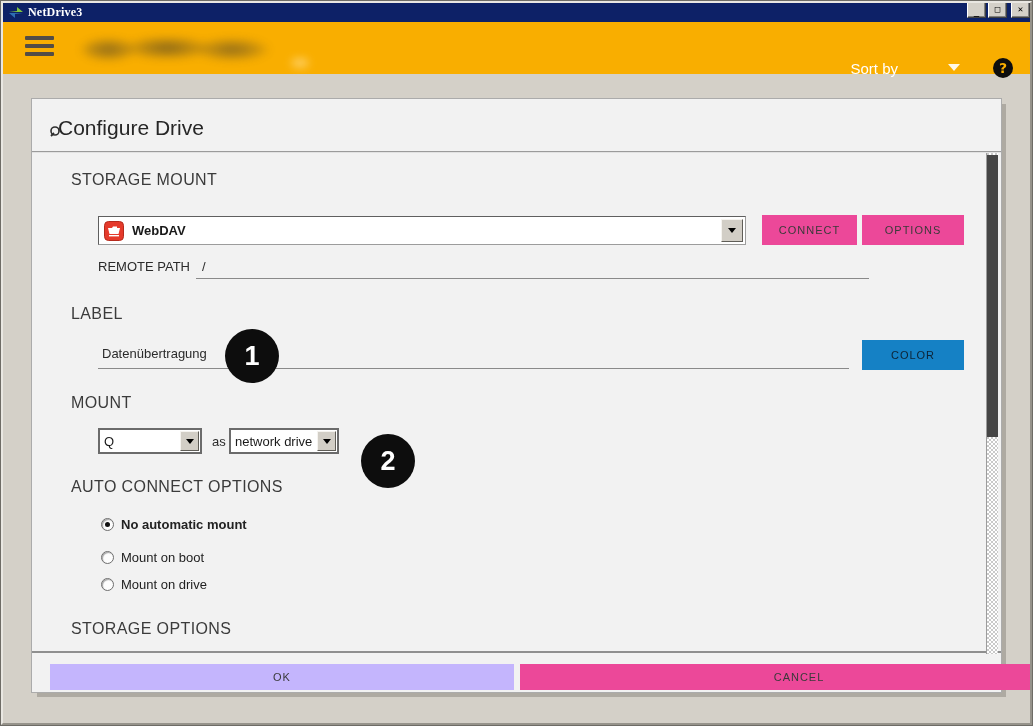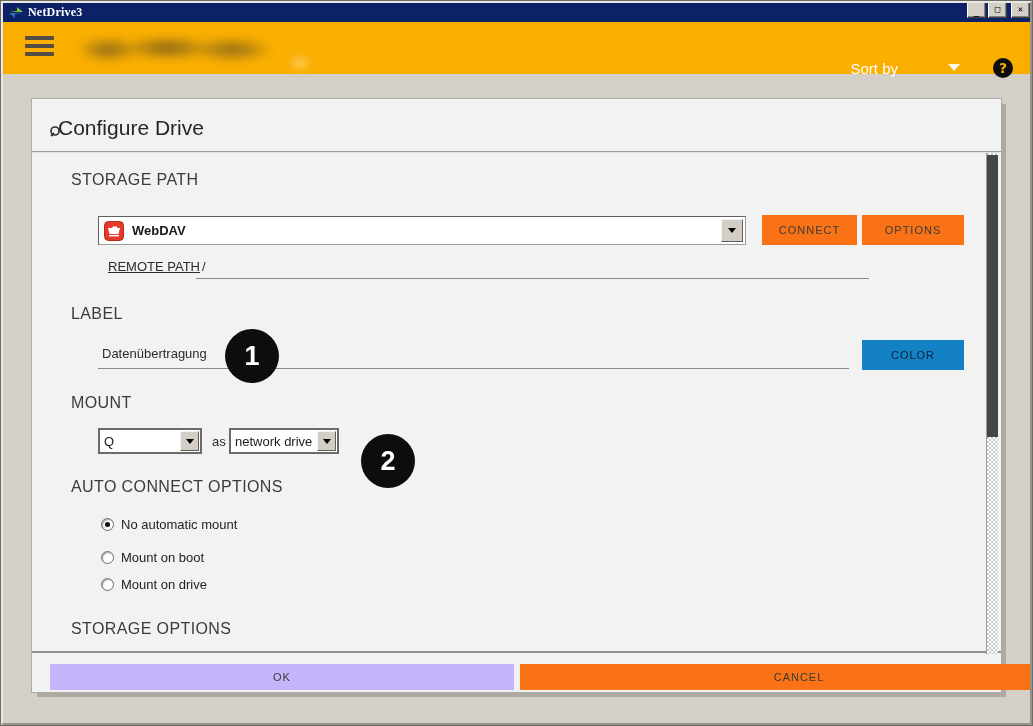--- a/index.html
+++ b/index.html
@@ -64,21 +64,21 @@
     border:1px solid;border-color:#5F5F5F #9C9C9C #9C9C9C #5F5F5F;box-sizing:border-box;
     display:flex;align-items:center;cursor:pointer;}
   .webdav-icon{width:20px;height:20px;margin-left:5px;margin-right:8px;flex:0 0 auto;}
   .combo-large .combo-text{font-size:13px;font-weight:bold;color:#1A1A1A;}
   .combo-arrow-btn{position:absolute;right:2px;top:2px;bottom:2px;width:20px;background:#D2CEC6;
     border:1px solid;border-color:#F5F3EF #5F5D57 #5F5D57 #F5F3EF;
     display:flex;align-items:center;justify-content:center;cursor:pointer;}
   .tri-down{width:0;height:0;border-left:4px solid transparent;border-right:4px solid transparent;
     border-top:5px solid #000;}
 
-  .flat-btn{position:absolute;background:#f97316;border:none;color:#3A3A3A;font-size:11px;
+  .flat-btn{position:absolute;background:#ec4899;border:none;color:#3A3A3A;font-size:11px;
     letter-spacing:1px;display:flex;align-items:center;justify-content:center;cursor:pointer;
     font-family:"Liberation Sans",sans-serif;}
   .btn-connect{left:730px;top:116px;width:95px;height:30px;}
   .btn-options{left:830px;top:116px;width:102px;height:30px;}
   .btn-browse{left:830px;top:153px;width:102px;height:30px;}
   .btn-color{left:830px;top:241px;width:102px;height:30px;background:#1581C5;color:#0D2335;}
 
   .inline-label{position:absolute;font-size:13px;color:#2B2B2B;}
   .underline-input{position:absolute;background:transparent;border:none;border-bottom:1px solid #8A8A8A;
     font-size:13px;color:#2B2B2B;padding:0 0 3px 6px;box-sizing:border-box;outline:none;
@@ -161,38 +161,38 @@
 
 <div class="panel">
 
   <svg class="cursor-artifact" viewBox="0 0 13 14">
     <circle cx="5" cy="6" r="4" fill="none" stroke="#1A1A1A" stroke-width="1.6"></circle>
     <path d="M1 11 L4 8" stroke="#1A1A1A" stroke-width="1.8"></path>
   </svg>
   <div class="panel-title">Configure Drive</div>
   <div class="panel-title-divider"></div>
 
-  <div class="sec-heading" style="left:39px;top:72px;">STORAGE PATH</div>
+  <div class="sec-heading" style="left:39px;top:72px;">STORAGE MOUNT</div>
 
   <div class="combo-large">
     <svg class="webdav-icon" viewBox="0 0 20 20">
       <rect x="0.5" y="0.5" width="19" height="19" rx="4" fill="#E53A2B" stroke="#B52A1D"></rect>
       <path d="M4 7 L8 7 L9 5.5 L13 5.5 L13 7 L16 7 L14.5 13 L5.5 13 Z" fill="#FFFFFF"></path>
       <rect x="5" y="14" width="10" height="1.4" fill="#FFFFFF"></rect>
     </svg>
     <span class="combo-text">WebDAV</span>
     <div class="combo-arrow-btn">
         <div class="tri-down"></div>
       </div>
   </div>
 
   <div class="flat-btn btn-connect">CONNECT</div>
   <div class="flat-btn btn-options">OPTIONS</div>
 
-  <div class="inline-label" style="left:76px;top:160px;text-decoration:underline;">REMOTE PATH</div>
+  <div class="inline-label" style="left:66px;top:160px;">REMOTE PATH</div>
   <input class="underline-input remote-path-input" value="/" style="">
 
   <div class="sec-heading" style="left:39px;top:206px;">LABEL</div>
   <input class="underline-input label-input" value="Datenübertragung" style="">
   <div class="badge badge-1">1</div>
   <div class="flat-btn btn-color">COLOR</div>
 
   <div class="sec-heading" style="left:39px;top:295px;">MOUNT</div>
   <div class="combo-small combo-drive">
     <span class="combo-text">Q</span>
@@ -204,21 +204,21 @@
   <div class="combo-small combo-as-type">
     <span class="combo-text">network drive</span>
     <div class="combo-arrow-btn">
         <div class="tri-down"></div>
       </div>
   </div>
   <div class="badge badge-2">2</div>
 
   <div class="sec-heading" style="left:39px;top:379px;">AUTO CONNECT OPTIONS</div>
 
-  <div class="radio-row selected" style="top:418px;">
+  <div class="radio-row selected" style="top:418px;font-weight:bold;">
     <span class="radio-circle"></span>
     <span class="radio-label">No automatic mount</span>
   </div>
   <div class="radio-row" style="top:451px;">
     <span class="radio-circle"></span>
     <span class="radio-label">Mount on boot</span>
   </div>
   <div class="radio-row" style="top:478px;">
     <span class="radio-circle"></span>
     <span class="radio-label">Mount on drive</span>

